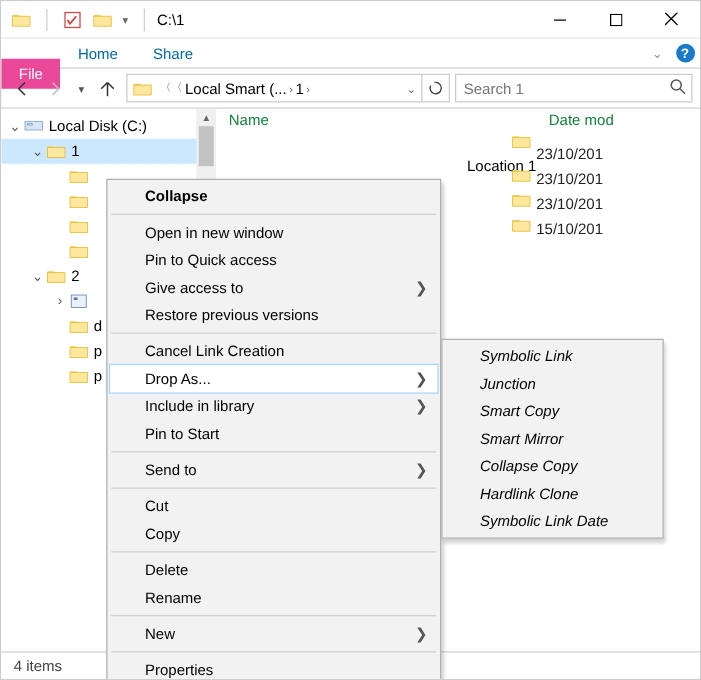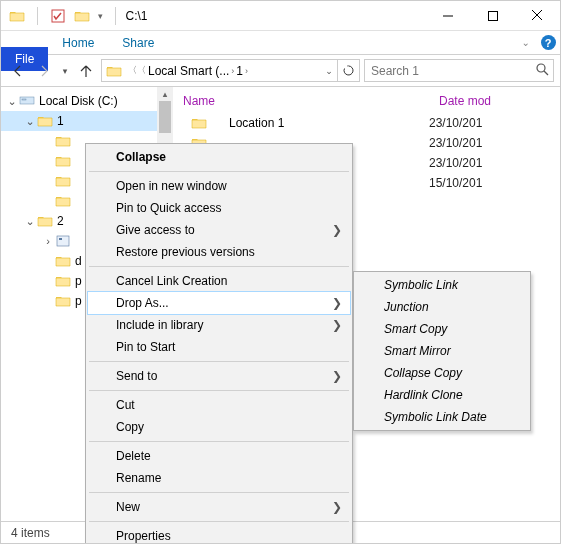--- a/index.html
+++ b/index.html
@@ -38,21 +38,21 @@
   
   .ribbon {
     display:flex;
     align-items:center;
     height: 24px;
     background:#fff;
     border-bottom: 1px solid #d0d0d0;
     font-size: 12px;
   }
   .ribbon .file {
-    background:#1d4ed8;
+    background:#ec4899;
     color:#fff;
     padding: 0 14px;
     height: 24px;
     display:flex; align-items:center;margin-top:33px;
   }
   .ribbon .tab { padding: 0 14px; height:24px; display:flex; align-items:center; color:#0369a1; }
   .ribbon .spacer { flex:1; }
   .ribbon .help { width:24px; display:flex; align-items:center; justify-content:center; }
   .help-circle { width:15px; height:15px; border-radius:50%; background:#1979ca; color:#fff; font-size:11px; display:flex; align-items:center; justify-content:center; font-weight:bold;}
   .ribbon .chev { color:#888; font-size:10px; padding:0 6px;}
@@ -115,26 +115,26 @@
   .tree-item .exp { width:14px; text-align:center; color:#555; font-size:11px;}
   .tree-item.sel { background:#cce8ff; }
   .folder-icon { width:16px; height:14px; display:inline-flex; margin-right:4px;}
   .drive-icon { width:16px; height:14px; display:inline-flex; margin-right:4px;}
 
   .listview {
     flex:1;
     font-size:12px;
     padding-top:2px;
   }
-  .list-header { display:flex; color:#a21caf; border-bottom:0; height:24px; align-items:center;}
+  .list-header { display:flex; color:#15803d; border-bottom:0; height:24px; align-items:flex-start;}
   .list-header .col { padding-left:10px; }
   .col-name { width:256px; }
   .col-date { flex:1; }
   .list-row { display:flex; height:20px; align-items:center; }
-  .list-row .cell-name { width:256px; padding-left:18px; display:flex; align-items:flex-end; gap:18px;}
+  .list-row .cell-name { width:256px; padding-left:18px; display:flex; align-items:flex-end; gap:6px;flex-direction:column;}
   .list-row .cell-date { color:#222; }
 
   
   .statusbar {
     position:absolute;
     left:0; right:0; bottom:0;
     height: 22px;
     border-top:1px solid #d0d0d0;
     display:flex;
     align-items:center;

